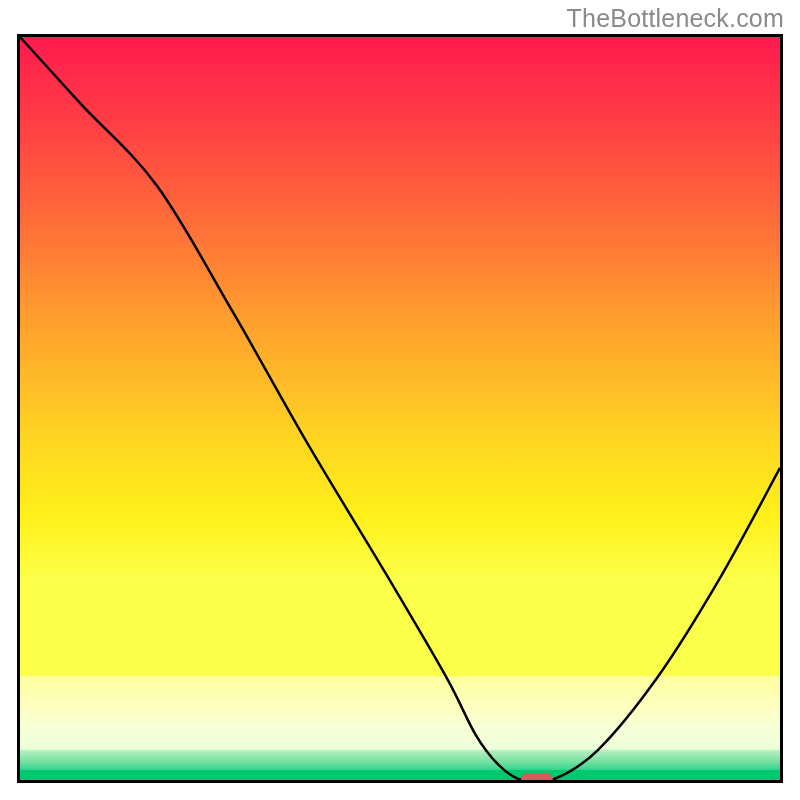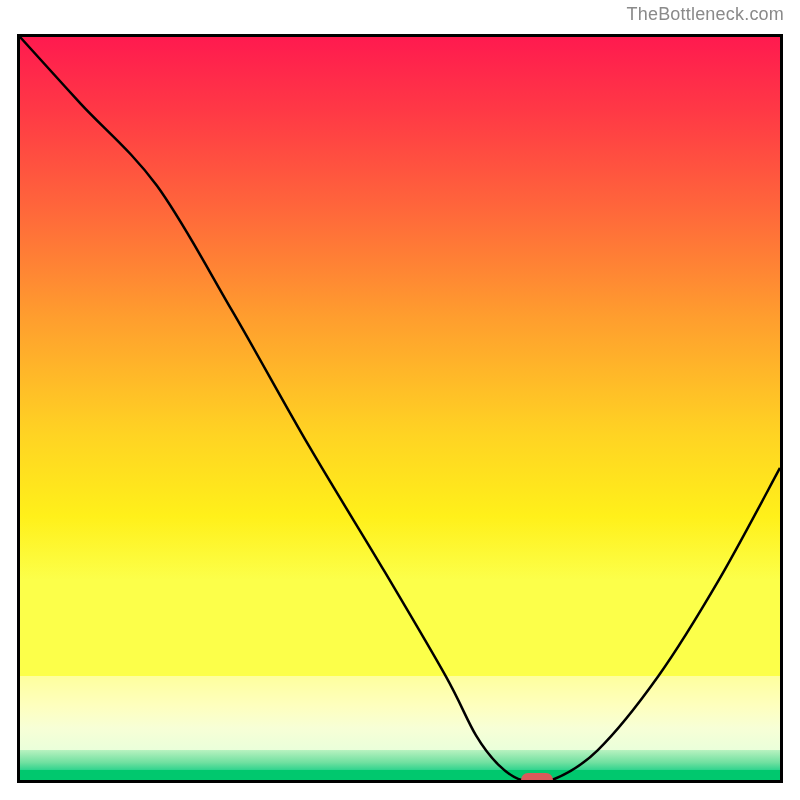--- a/index.html
+++ b/index.html
@@ -16,21 +16,21 @@
     top: 0;
     width: 800px;
     height: 800px;
     box-sizing: border-box;
   }
   .watermark {
     position: absolute;
     top: 4px;
     right: 16px;
     font-family: Arial, Helvetica, sans-serif;
-    font-size: 18px;
+    font-size: 25px;
     color: #8a8a8a;
     font-weight: 400;
     letter-spacing: 0.2px;
   }
   .plot-area {
     position: absolute;
     left: 17px;
     top: 34px;
     width: 766px;
     height: 749px;

